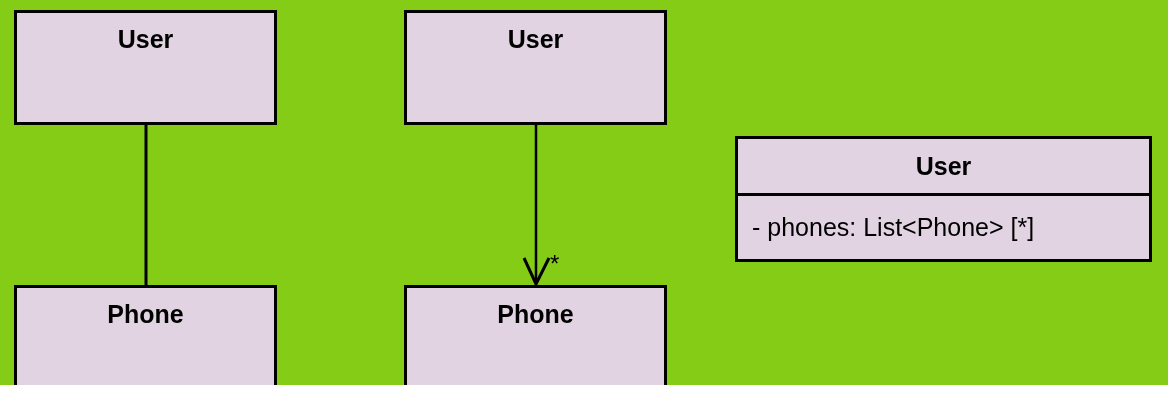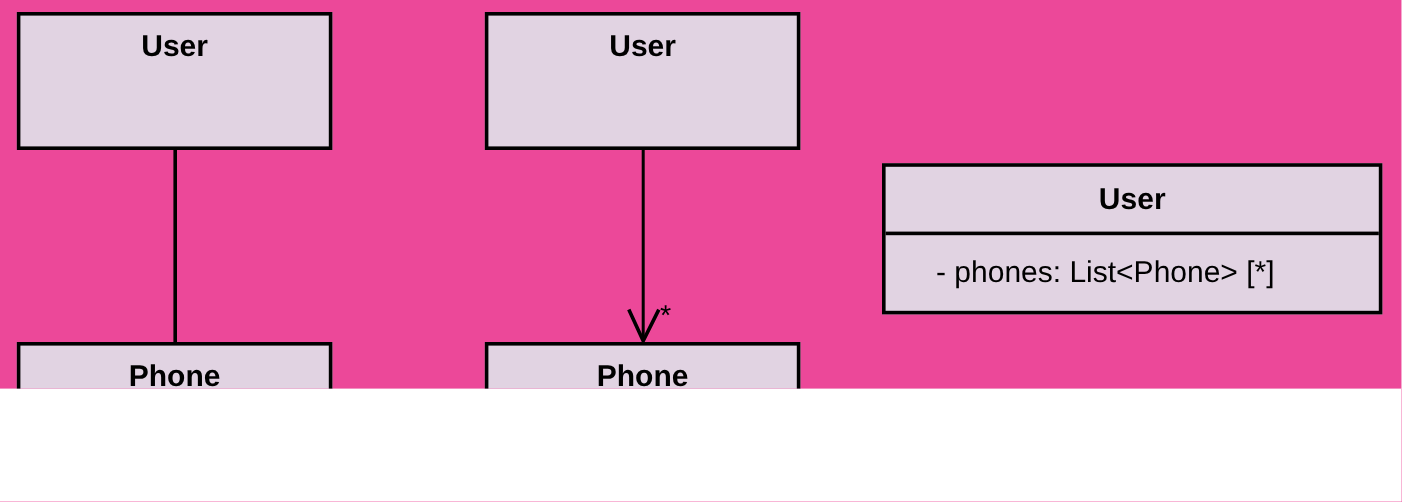--- a/index.html
+++ b/index.html
@@ -8,22 +8,22 @@
     padding: 0;
     background: #ffffff;
   }
   body {
     font-family: "Liberation Sans", sans-serif;
     -webkit-font-smoothing: antialiased;
   }
   #canvas {
     position: relative;
     width: 1168px;
-    height: 324px;
-    background: #ec4899;
+    height: 385px;
+    background: #84cc16;
     overflow: hidden;
   }
 
   
   .uml-box {
     position: absolute;
     box-sizing: border-box;
     background: #e1d3e2;
     border: 3px solid #000000;
   }
@@ -50,22 +50,22 @@
     justify-content: center;
     border-bottom: 3px solid #000000;
   }
   .compartment-attrs {
     justify-content: flex-start;
   }
   .attr-line {
     font-size: 25px;
     color: #000000;
     white-space: nowrap;
+    padding-left: 14px;
     line-height: 1;
-    margin-left: 42px;
   }
 
   
   .edge-svg {
     position: absolute;
     left: 0;
     top: 0;
     width: 1168px;
     height: 418px;
     pointer-events: none;

